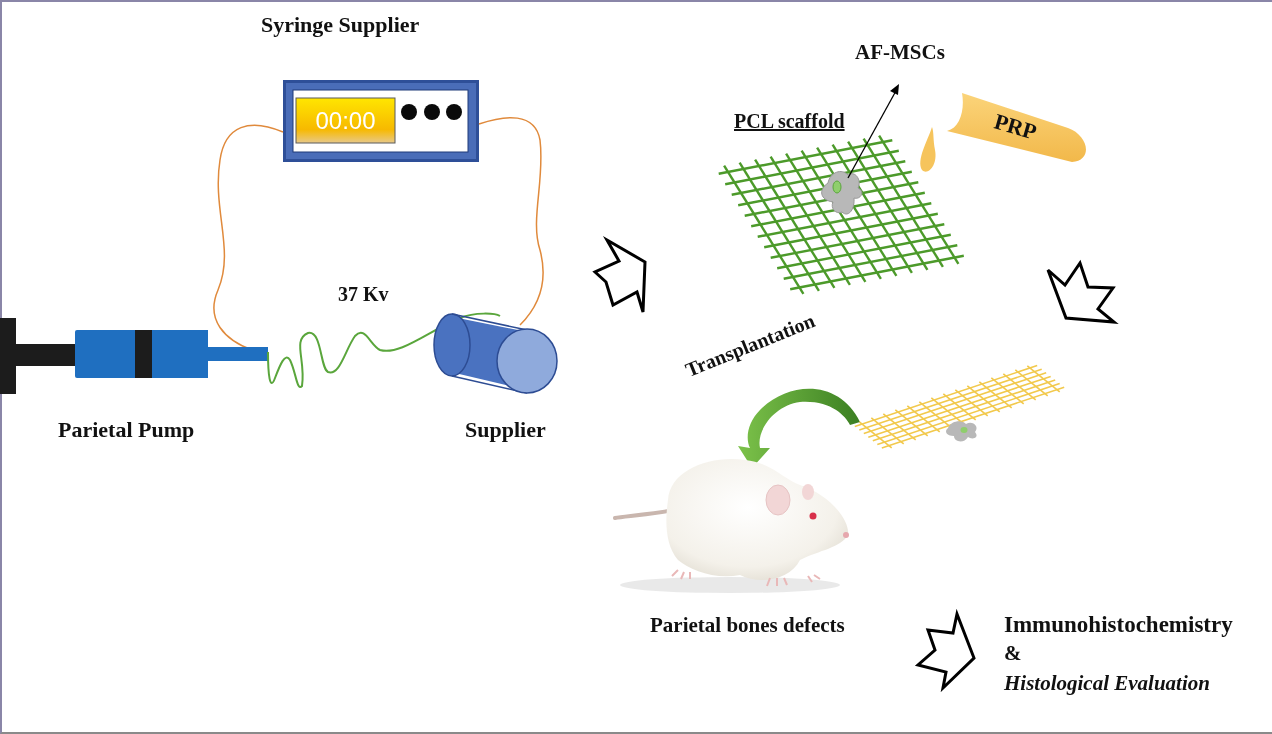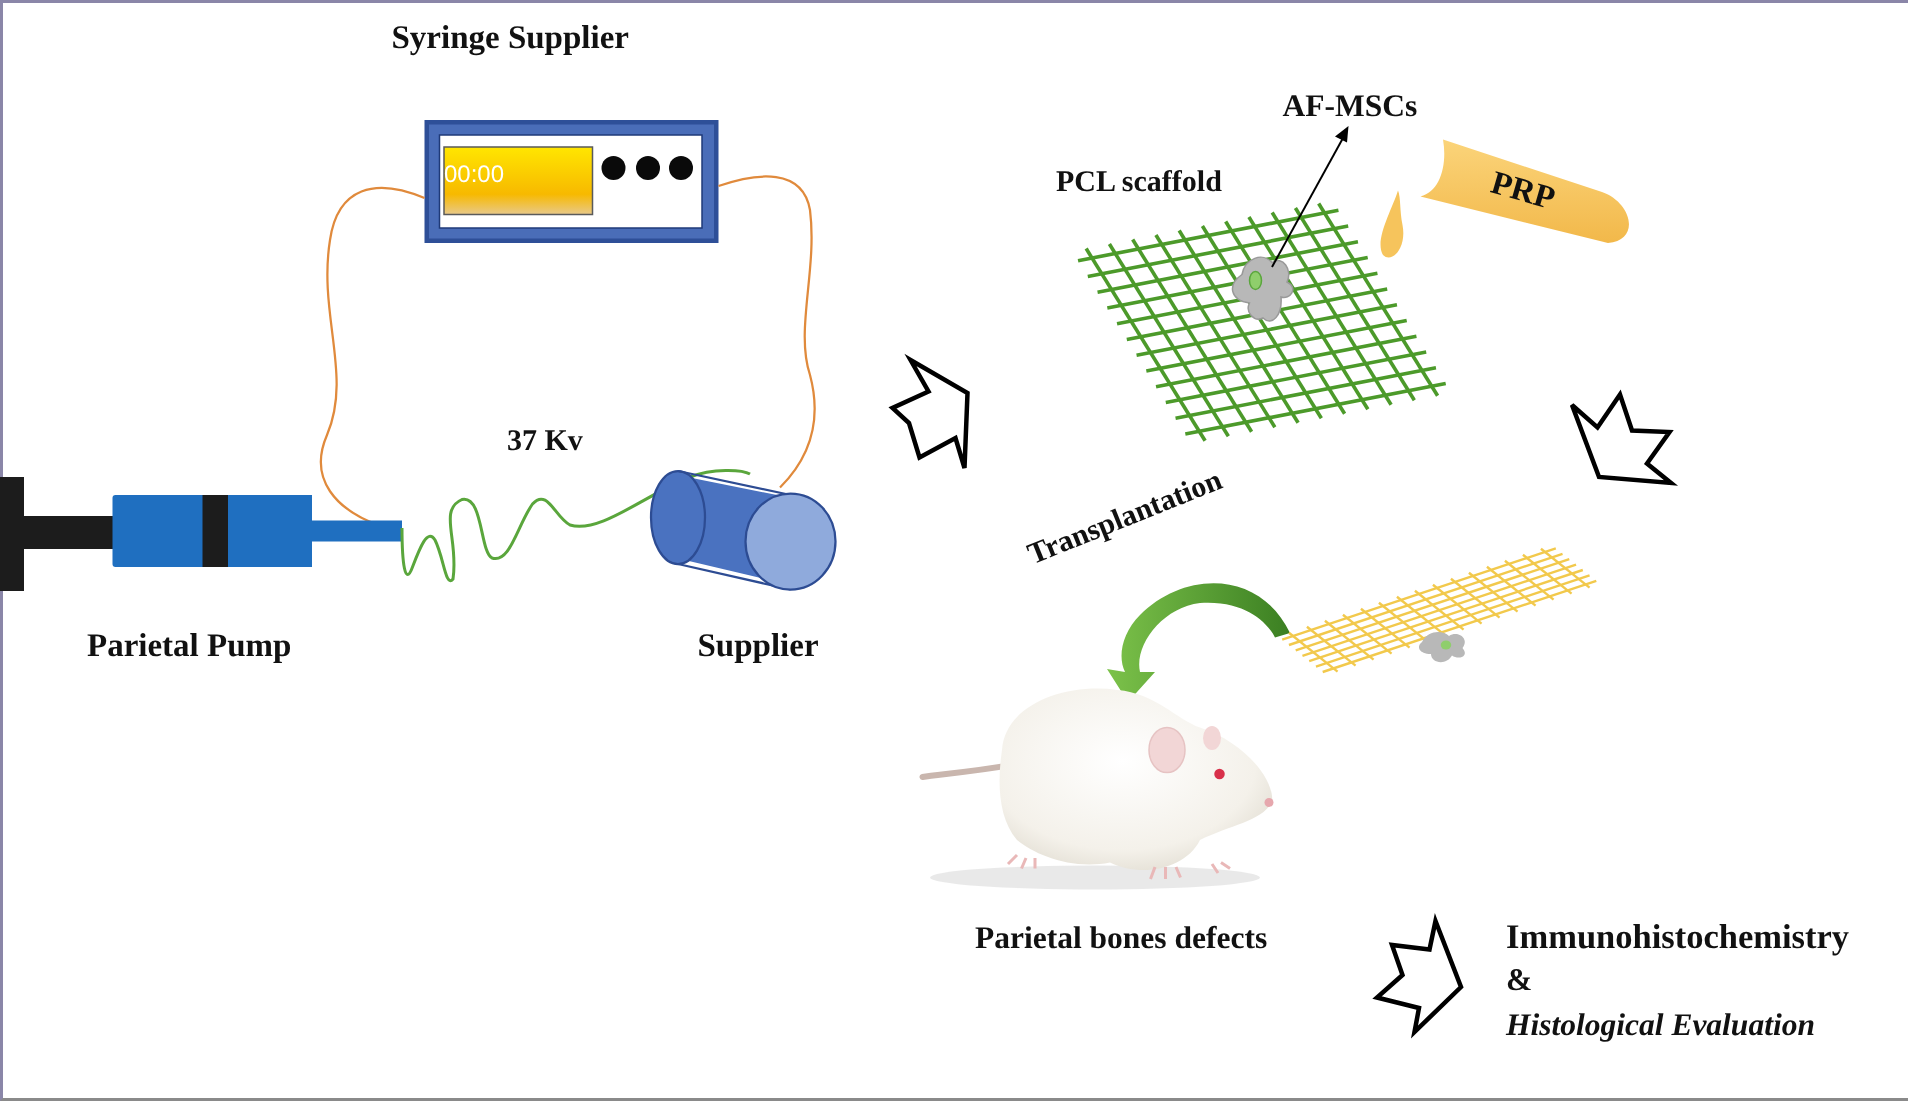--- a/index.html
+++ b/index.html
@@ -151,24 +151,24 @@
     <ellipse cx="808" cy="492" rx="6" ry="8" fill="#f2d6d6"></ellipse>
     <circle cx="813" cy="516" r="3.5" fill="#d8304a"></circle>
     <circle cx="846" cy="535" r="3" fill="#e6a7ad"></circle>
     <path d="M678,570 l-6,6 M684,572 l-3,7 M690,572 l0,7" stroke="#e9b8b8" stroke-width="2"></path>
     <path d="M770,578 l-3,8 M777,578 l0,8 M784,578 l3,7" stroke="#e9b8b8" stroke-width="2"></path>
     <path d="M808,576 l4,6 M814,575 l6,4" stroke="#e9b8b8" stroke-width="2"></path>
   </g>
 </svg>
 
 <div class="lbl" style="left:261px; top:14px; font-size:22px;">Syringe Supplier</div>
-<div class="lbl" style="left:296px; top:109px; width:99px; font-family:'Liberation Sans', sans-serif; font-weight:normal; color:#ffffff; font-size:16px;">00:00</div>
+<div class="lbl" style="left:296px; top:109px; width:99px; text-align:center; font-family:'Liberation Sans', sans-serif; font-weight:normal; color:#ffffff; font-size:24px;">00:00</div>
 <div class="lbl" style="left:338px; top:284px; font-size:20px;">37 Kv</div>
 <div class="lbl" style="left:58px; top:419px; font-size:22px;">Parietal Pump</div>
 <div class="lbl" style="left:465px; top:419px; font-size:22px;">Supplier</div>
-<div class="lbl" style="left:855px; top:60px; font-size:21px;">AF-MSCs</div>
-<div class="lbl" style="left:704px; top:111px; font-size:20px;">PCL scaffold</div>
+<div class="lbl" style="left:855px; top:42px; font-size:21px;">AF-MSCs</div>
+<div class="lbl" style="left:734px; top:111px; font-size:20px;text-decoration:underline;">PCL scaffold</div>
 <div class="lbl" style="left:994px; top:116px; font-size:22px; transform:rotate(16deg);">PRP</div>
 <div class="lbl" style="left:690px; top:360px; font-size:20px; transform:rotate(-22deg); transform-origin:left bottom;">Transplantation</div>
 <div class="lbl" style="left:650px; top:615px; font-size:21px;">Parietal bones defects</div>
 <div class="lbl" style="left:1004px; top:613px; font-size:23px;text-align:right;">Immunohistochemistry</div>
 <div class="lbl" style="left:1004px; top:643px; font-size:21px;">&amp;</div>
 <div class="lbl" style="left:1004px; top:673px; font-size:21px;font-style:italic;">Histological Evaluation</div>
 
 </body></html>

